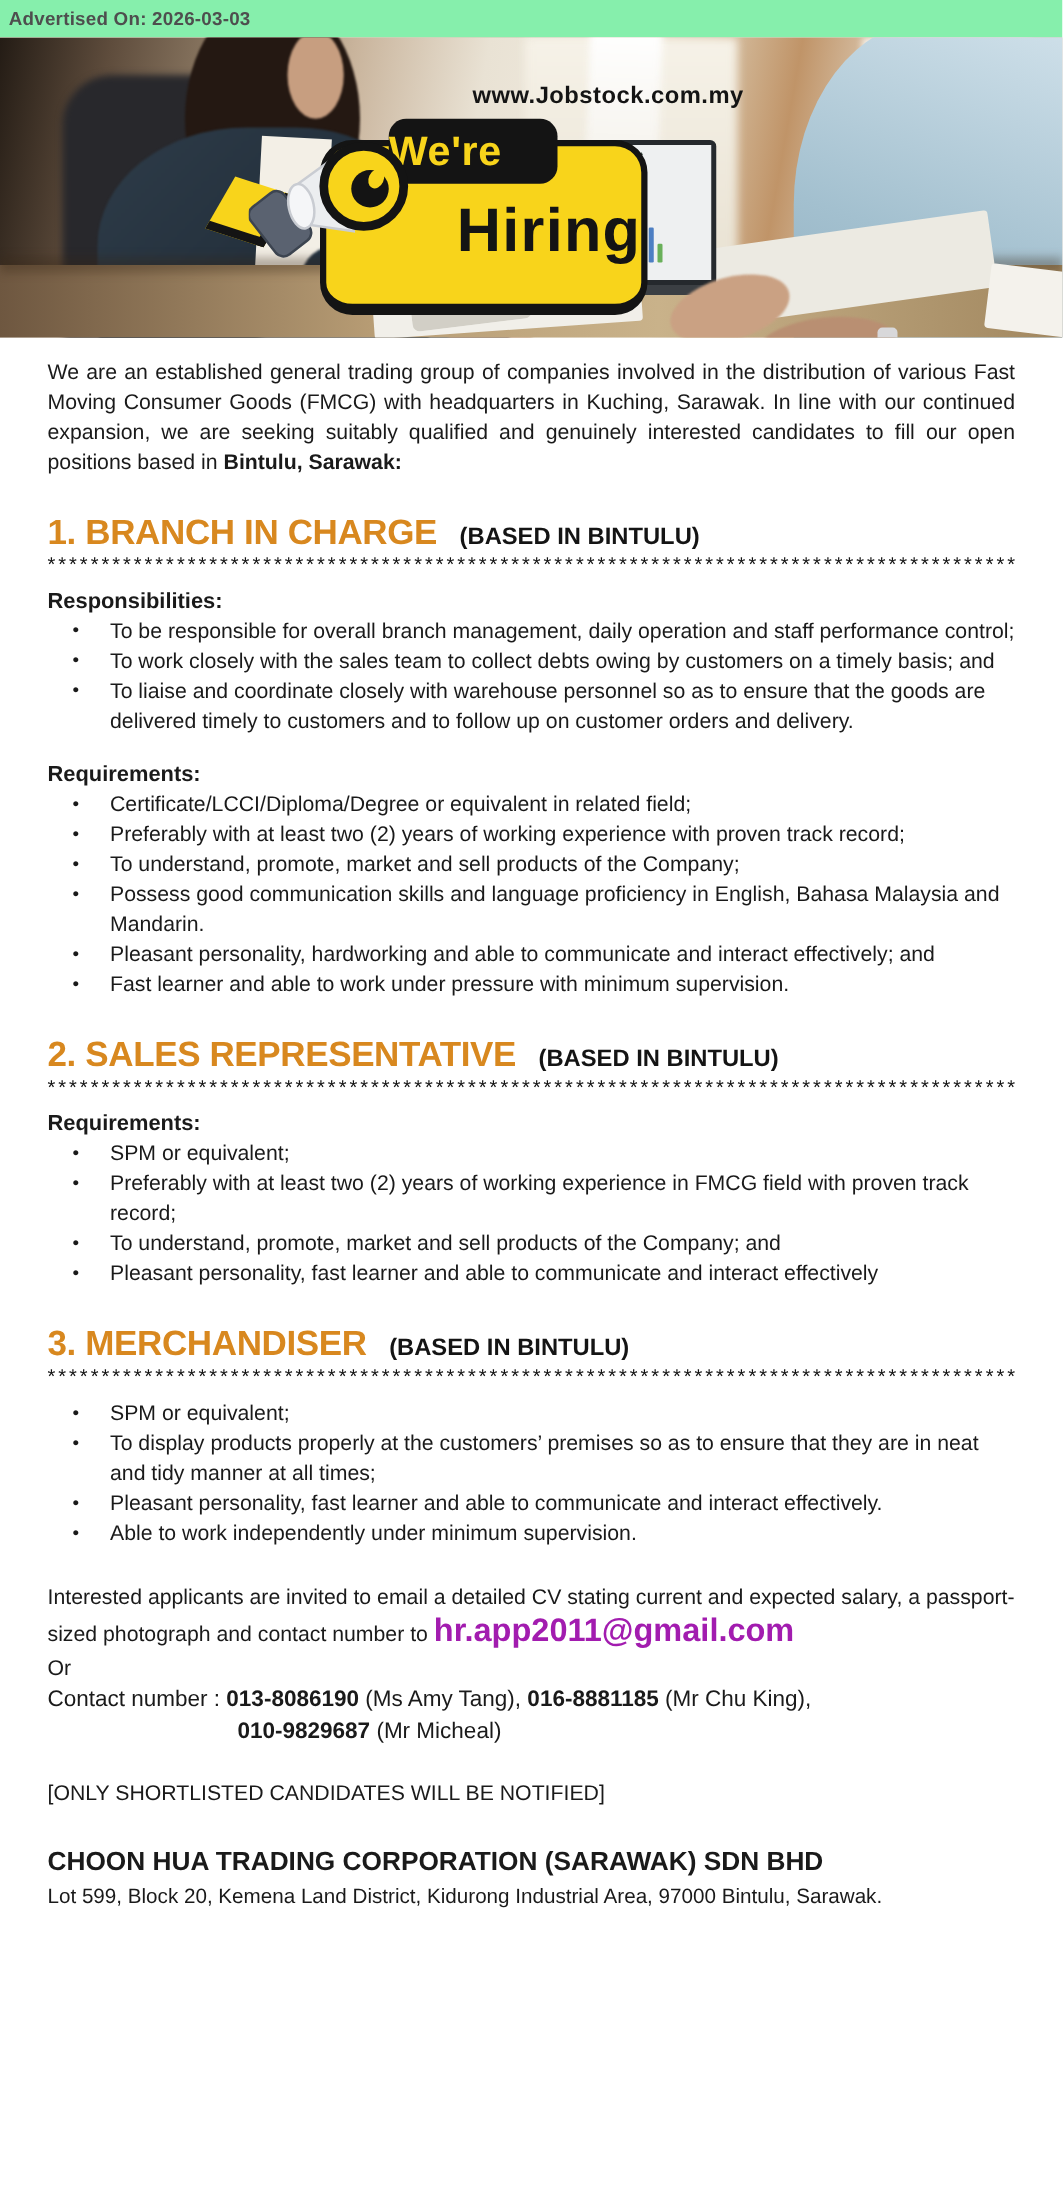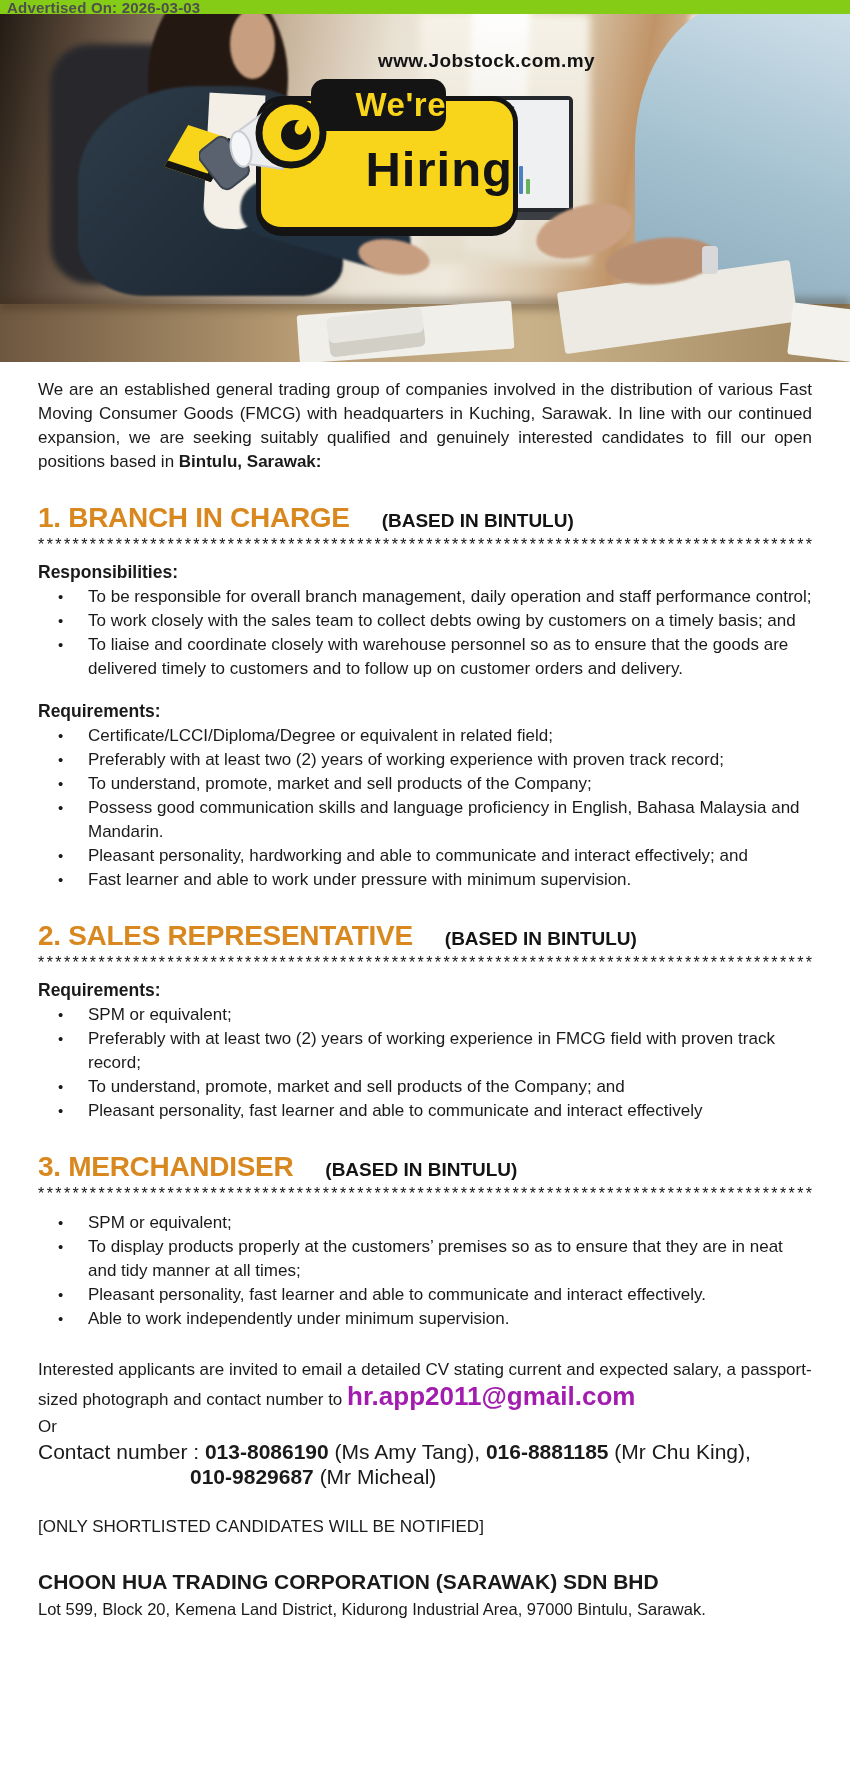--- a/index.html
+++ b/index.html
@@ -1,24 +1,24 @@
 <!DOCTYPE html>
 <html><head>
 <meta charset="utf-8">
 <style>
   html,body{margin:0;padding:0;background:#ffffff;}
   body{width:850px;font-family:"Liberation Sans","DejaVu Sans",sans-serif;color:#1a1a1a;}
   .page{width:850px;min-height:1766px;background:#ffffff;position:relative;box-sizing:border-box;}
 
   
-  .topbar{height:14px;background:#84cc16;display:flex;align-items:center;}
+  .topbar{height:30px;background:#86efac;display:flex;align-items:center;}
   .topbar span{font-size:15px;font-weight:700;color:#4e4e4e;padding-left:7px;letter-spacing:.2px;}
 
   
-  .hero{position:relative;width:850px;height:348px;overflow:hidden;background:#cbb89e;}
+  .hero{position:relative;width:850px;height:240px;overflow:hidden;background:#cbb89e;}
   .hero *{position:absolute;}
   .ph-base{inset:0;background:linear-gradient(100deg,#241c15 0%,#5e4c3c 10%,#8d7a64 20%,#c9b49c 32%,#e9e2d4 44%,#efe9dd 54%,#d8c4a8 64%,#c09468 72%,#e2d7c6 82%,#ccd4d7 92%,#b9c9d4 100%);}
   .ph-winleft{left:420px;top:0;width:170px;height:250px;background:linear-gradient(#f6f2e8,#e4dccb);filter:blur(4px);}
   .ph-curtain{left:468px;top:-10px;width:58px;height:250px;background:linear-gradient(#ffffff,#e9e3d5);filter:blur(3px);transform:rotate(2deg);}
   .ph-winright{left:690px;top:0;width:135px;height:165px;background:linear-gradient(#f8f5ef 30%,#dcb279);filter:blur(3px);}
   .ph-walldark{left:0;top:0;width:130px;height:300px;background:linear-gradient(90deg,#191ull 0,#1f1812 0,#433527 70%,rgba(67,53,39,0));}
   .ph-chair{left:50px;top:30px;width:160px;height:240px;background:#28282c;border-radius:40px;filter:blur(3px);}
   .ph-hair{left:148px;top:-35px;width:140px;height:200px;background:#241812;border-radius:50%;filter:blur(1px);}
   .ph-face{left:230px;top:-5px;width:45px;height:70px;background:#c79e80;border-radius:50%;filter:blur(1px);}
   .ph-blazer{left:78px;top:72px;width:265px;height:210px;background:linear-gradient(135deg,#2e3c49,#1a2530);border-radius:45% 40% 15% 25%;filter:blur(1px);}
@@ -45,44 +45,44 @@
   .ph-lbars i:nth-child(even){background:#69b05a;}
   .b1{height:16px}.b2{height:24px}.b3{height:12px}.b4{height:30px}.b5{height:9px}.b6{height:20px}.b7{height:28px}.b8{height:15px}
   .ph-lbase{left:432px;top:198px;width:158px;height:8px;background:#3b3f43;border-radius:2px;}
 
   
   .site-url{left:378px;top:36px;font-size:19px;font-weight:700;color:#141414;letter-spacing:.4px;z-index:4;}
 
   
   .badge{left:256px;top:82px;width:252px;height:126px;background:#F8D41B;border:5px solid #141414;border-bottom-width:9px;border-radius:26px;z-index:3;}
   .badge-tail{left:175px;top:116px;width:42px;height:40px;background:#F8D41B;border-right:7px solid #141414;border-bottom:7px solid #141414;transform:rotate(18deg) skewX(-12deg);z-index:2;}
-  .were-pill{left:50px;top:-22px;width:135px;height:52px;background:#141414;border-radius:14px;z-index:5;display:flex;align-items:center;justify-content:flex-end;}
+  .were-pill{left:50px;top:-22px;width:135px;height:52px;background:#141414;border-radius:14px;z-index:5;display:flex;align-items:center;justify-content:flex-start;}
   .were-pill span{position:static;color:#F8D41B;font-size:33px;font-weight:800;letter-spacing:.5px;}
   .hiring-text{left:0;top:40px;width:100%;text-align:right;font-size:49px;font-weight:800;color:#141414;letter-spacing:1px;z-index:5;}
   .megaphone{left:-62px;top:-24px;z-index:6;}
 
   
   .content{padding:16px 38px 0;box-sizing:border-box;}
   .intro{margin:0;font-size:17px;line-height:24px;text-align:justify;}
   .bold{font-weight:700;}
 
-  .job-head{display:flex;align-items:baseline;gap:32px;margin-top:28px;}
+  .job-head{display:flex;align-items:baseline;gap:18px;margin-top:28px;}
   .job-title{font-size:28px;font-weight:800;color:#D8881F;letter-spacing:-.3px;white-space:nowrap;}
   .job-loc{font-size:19px;font-weight:600;color:#141414;white-space:nowrap;}
   .sep{overflow:hidden;white-space:nowrap;height:20px;line-height:22px;font-size:16px;letter-spacing:2.4px;color:#111;}
   .sec-label{font-size:17.5px;font-weight:700;margin:8px 0 2px;}
   .blist{list-style:none;margin:0;padding:0 0 0 50px;}
   .blist li{position:relative;font-size:17px;line-height:24px;margin:0;}
   .blist li::before{content:"\2022";position:absolute;left:-30px;top:0;font-size:15px;}
   .mt8{margin-top:8px;}
 
   .invite{margin:26px 0 0;font-size:17px;line-height:26px;}
   .email{font-size:26px;font-weight:600;color:#a21caf;text-decoration:none;}
   .or-line{margin:2px 0 0;font-size:17px;line-height:24px;}
-  .contact-line{font-size:21px;line-height:25px;}
+  .contact-line{font-size:18px;line-height:25px;}
   .contact-line .num{font-weight:700;}
   .contact-line2{padding-left:152px;}
   .notice{margin-top:26px;font-size:17px;line-height:24px;}
   .company{margin-top:30px;font-size:21px;font-weight:700;line-height:26px;}
   .address{font-size:16.5px;line-height:24px;margin-top:2px;}
 </style>
 </head>
 <body>
 
 <div class="page">

